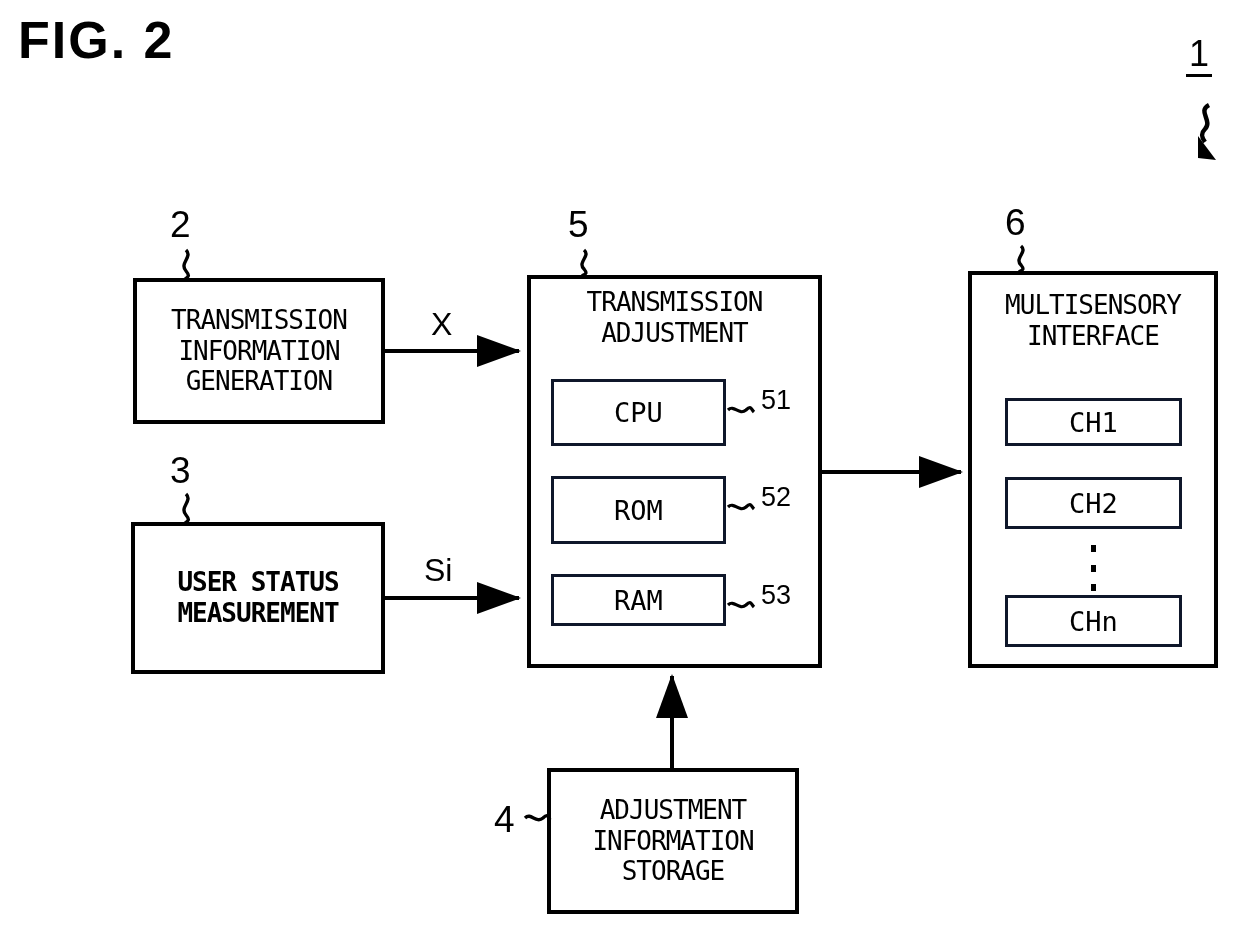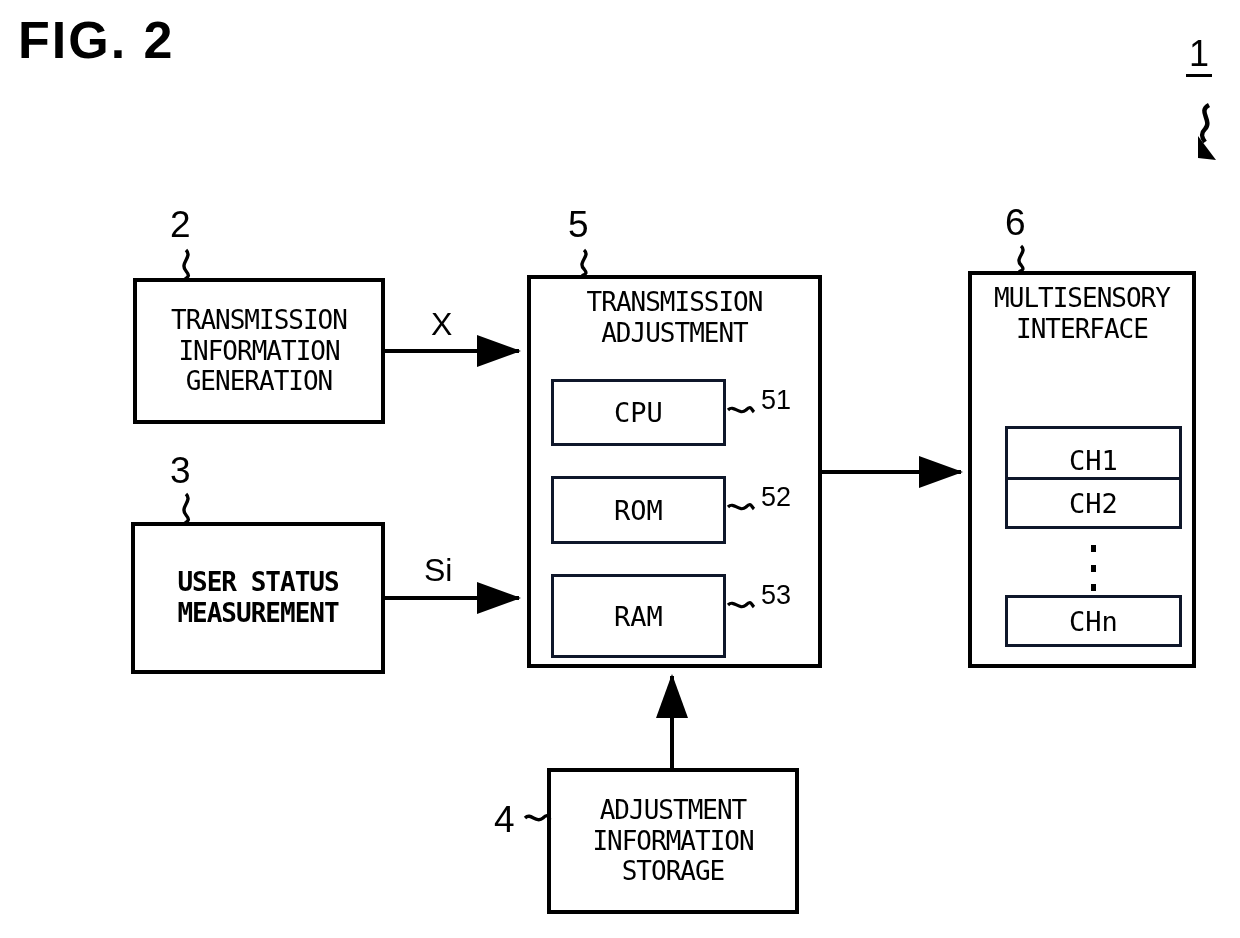--- a/index.html
+++ b/index.html
@@ -147,31 +147,31 @@
     <div class="block-label tight">TRANSMISSION</div>
     <div class="block-label tight">ADJUSTMENT</div>
   </div>
 
   <div class="abs subblock" style="left:551px; top:379px; width:175px; height:67px;">CPU</div>
   <div class="abs refnum-sm" style="left:761px; top:387px;">51</div>
 
   <div class="abs subblock" style="left:551px; top:476px; width:175px; height:68px;">ROM</div>
   <div class="abs refnum-sm" style="left:761px; top:484px;">52</div>
 
-  <div class="abs subblock" style="left:551px; top:574px; width:175px; height:84px;">RAM</div>
+  <div class="abs subblock" style="left:551px; top:574px; width:175px; height:52px;">RAM</div>
   <div class="abs refnum-sm" style="left:761px; top:582px;">53</div>
 
   <div class="abs refnum" style="left:568px; top:206px;">5</div>
 
-  <div class="abs block" style="left:968px; top:271px; width:228px; height:397px; justify-content:flex-start; padding-top:8px;">
+  <div class="abs block" style="left:968px; top:271px; width:250px; height:397px; justify-content:flex-start; padding-top:15px;">
     <div class="block-label tight">MULTISENSORY</div>
     <div class="block-label tight">INTERFACE</div>
   </div>
 
-  <div class="abs subblock" style="left:1005px; top:398px; width:177px; height:68px;margin-top:28px;">CH1</div>
+  <div class="abs subblock" style="left:1005px; top:398px; width:177px; height:48px;">CH1</div>
 
   <div class="abs subblock" style="left:1005px; top:477px; width:177px; height:52px;">CH2</div>
 
   <div class="abs vdots" style="left:1091px; top:545px;">
       <i></i>
       <i></i>
       <i></i>
     </div>
 
   <div class="abs subblock" style="left:1005px; top:595px; width:177px; height:52px;">CHn</div>

